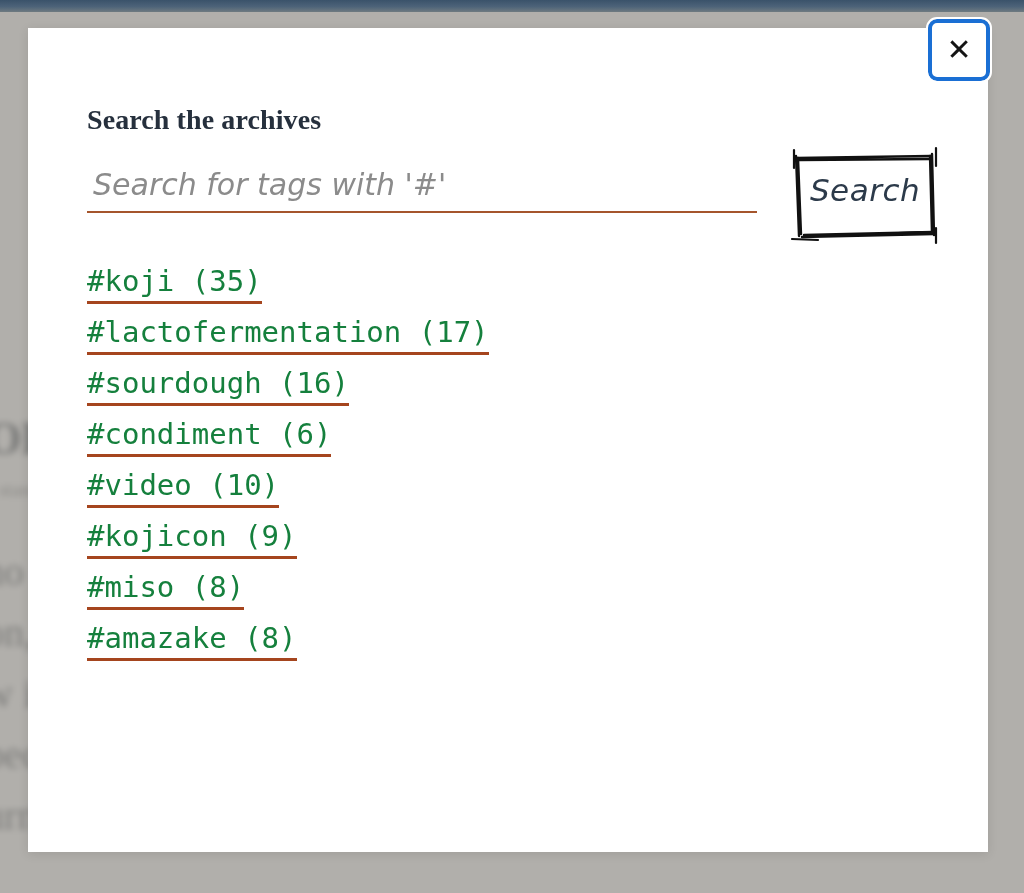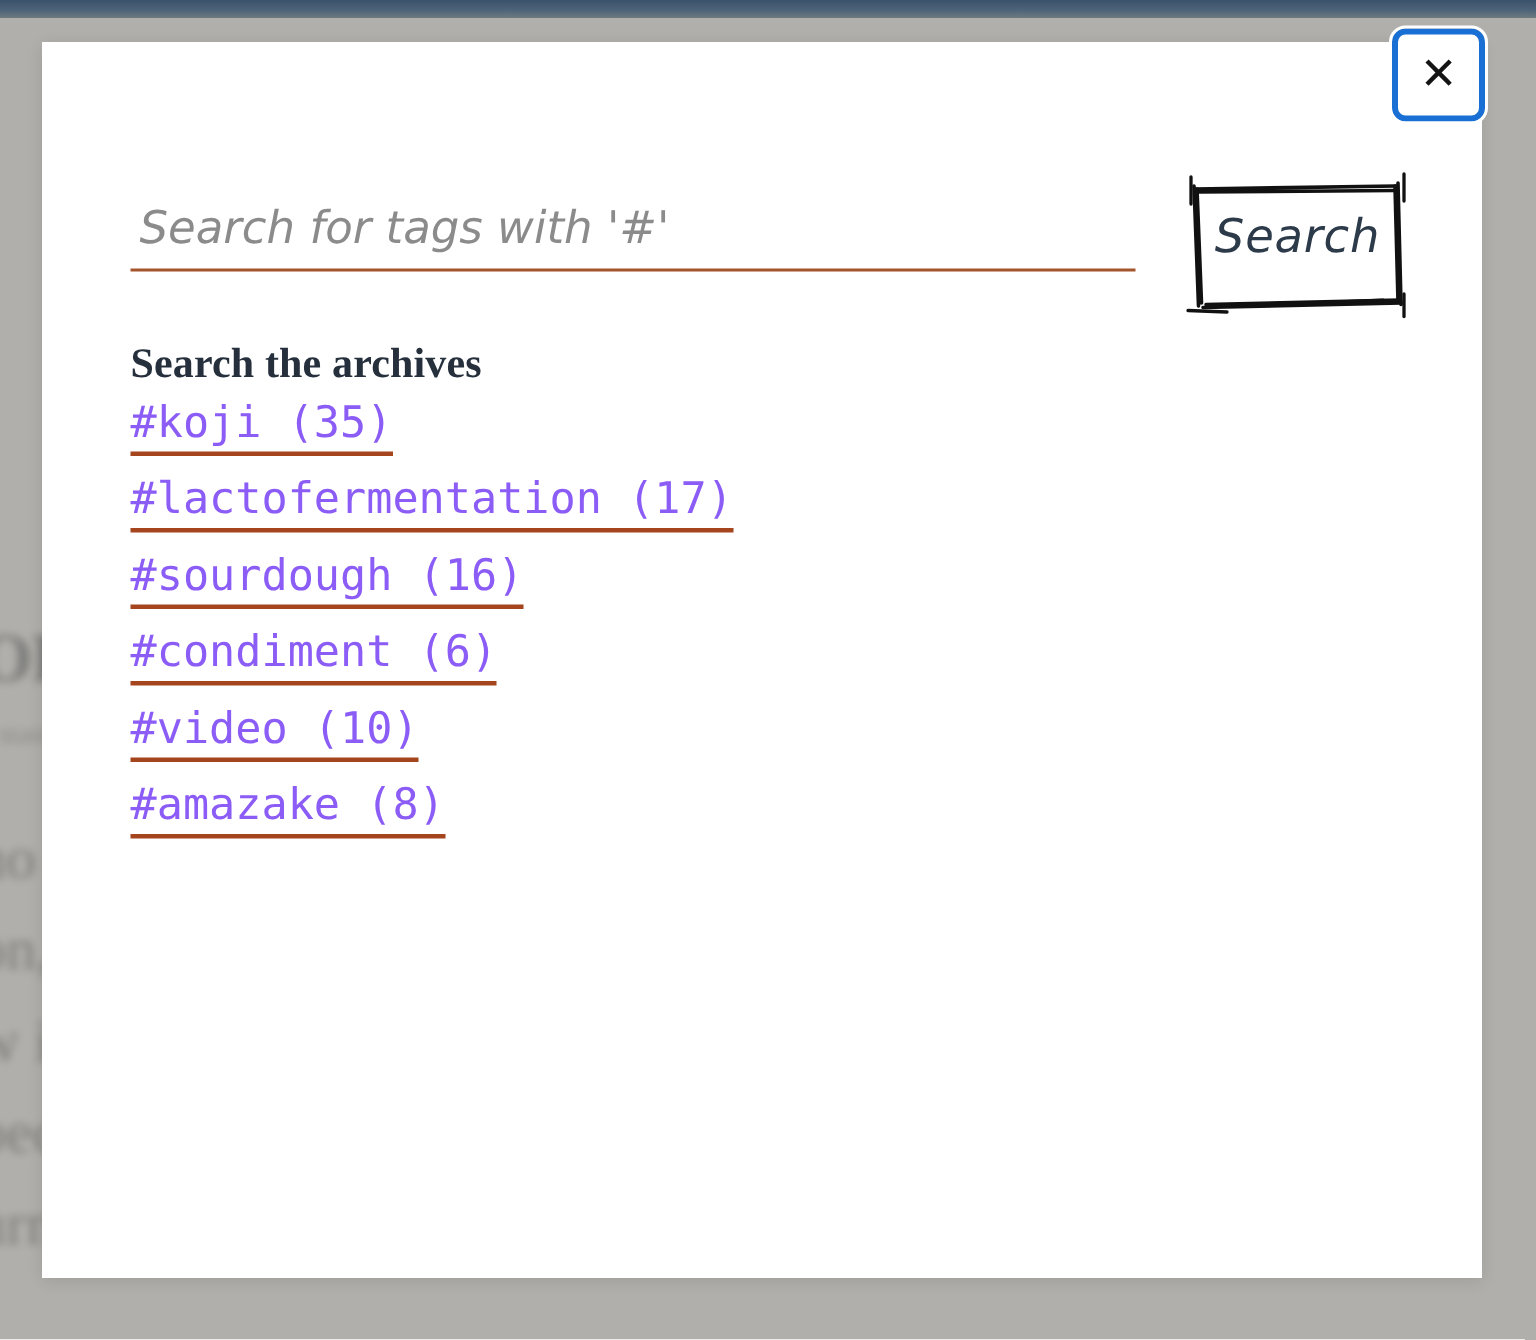--- a/index.html
+++ b/index.html
@@ -176,21 +176,21 @@
     margin-top: 8px;
     list-style: none;
   }
   #tag-list li {
     margin-bottom: 22px;
     line-height: 1;
   }
   .tag-link {
     font-family: "DejaVu Sans Mono", monospace;
     font-size: 29px;
-    color: #8b5cf6;
+    color: #15803d;
     text-decoration: none;
     border-bottom: 3px solid #a5451e;
     padding-bottom: 3px;
     cursor: pointer;
     white-space: pre;
   }
 </style>
 </head>
 <body>
 
@@ -210,45 +210,47 @@
   <div id="scrim"></div>
 </div>
 
 <div id="modal">
 
   <div id="close-button">
     <span class="x-glyph">✕</span>
   </div>
 
   <div id="modal-body">
+
+    <div id="modal-title">Search the archives</div>
 
     <div id="search-row">
       <input id="search-input" type="text" placeholder="Search for tags with '#'" style="">
 
       <button id="search-button">
         <svg viewBox="0 0 150 108">
           <path d="M7 18 L141 16 M9 20 L140 19" stroke="#111" stroke-width="2.4" fill="none" stroke-linecap="round"></path>
           <path d="M142 14 L144 95 M140 16 L142 93" stroke="#111" stroke-width="2.4" fill="none" stroke-linecap="round"></path>
           <path d="M144 94 L12 97 M143 92 L14 95" stroke="#111" stroke-width="2.4" fill="none" stroke-linecap="round"></path>
           <path d="M9 96 L6 16 M11 94 L8 18" stroke="#111" stroke-width="2.4" fill="none" stroke-linecap="round"></path>
           <path d="M4 10 L4 28" stroke="#111" stroke-width="2.2" fill="none" stroke-linecap="round"></path>
           <path d="M146 8 L146 26" stroke="#111" stroke-width="2.2" fill="none" stroke-linecap="round"></path>
           <path d="M146 88 L146 103" stroke="#111" stroke-width="2.2" fill="none" stroke-linecap="round"></path>
           <path d="M2 99 L28 100" stroke="#111" stroke-width="2.2" fill="none" stroke-linecap="round"></path>
           <path d="M60 95 L132 92" stroke="#111" stroke-width="2" fill="none" stroke-linecap="round"></path>
         </svg>
         <span class="sketch-label">Search</span>
       </button>
     </div>
 
-    <div id="modal-title">Search the archives</div>
-
     <ul id="tag-list">
       <li><a class="tag-link">#koji (35)</a></li>
       <li><a class="tag-link">#lactofermentation (17)</a></li>
       <li><a class="tag-link">#sourdough (16)</a></li>
       <li><a class="tag-link">#condiment (6)</a></li>
       <li><a class="tag-link">#video (10)</a></li>
+      <li><a class="tag-link">#kojicon (9)</a></li>
+      <li><a class="tag-link">#miso (8)</a></li>
       <li><a class="tag-link">#amazake (8)</a></li>
     </ul>
 
   </div>
 </div>
 
 </body></html>

